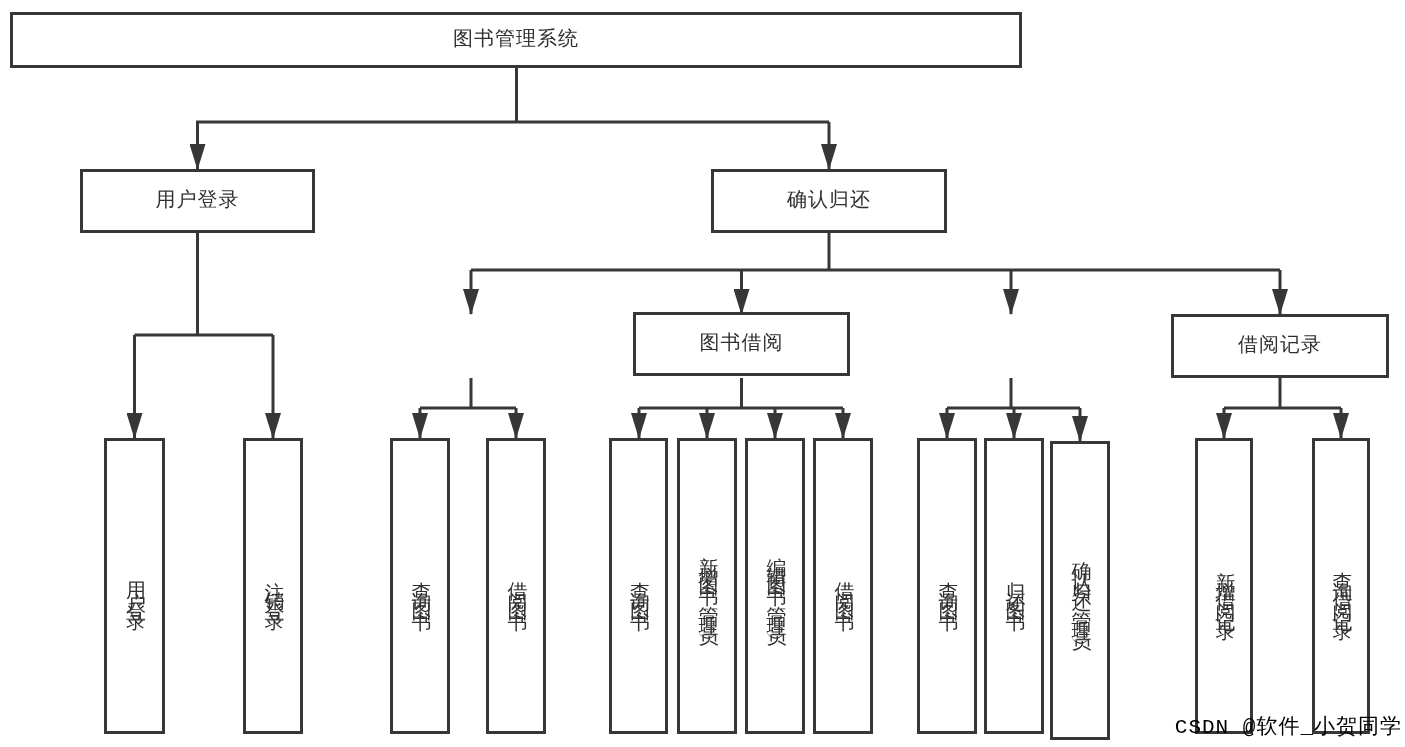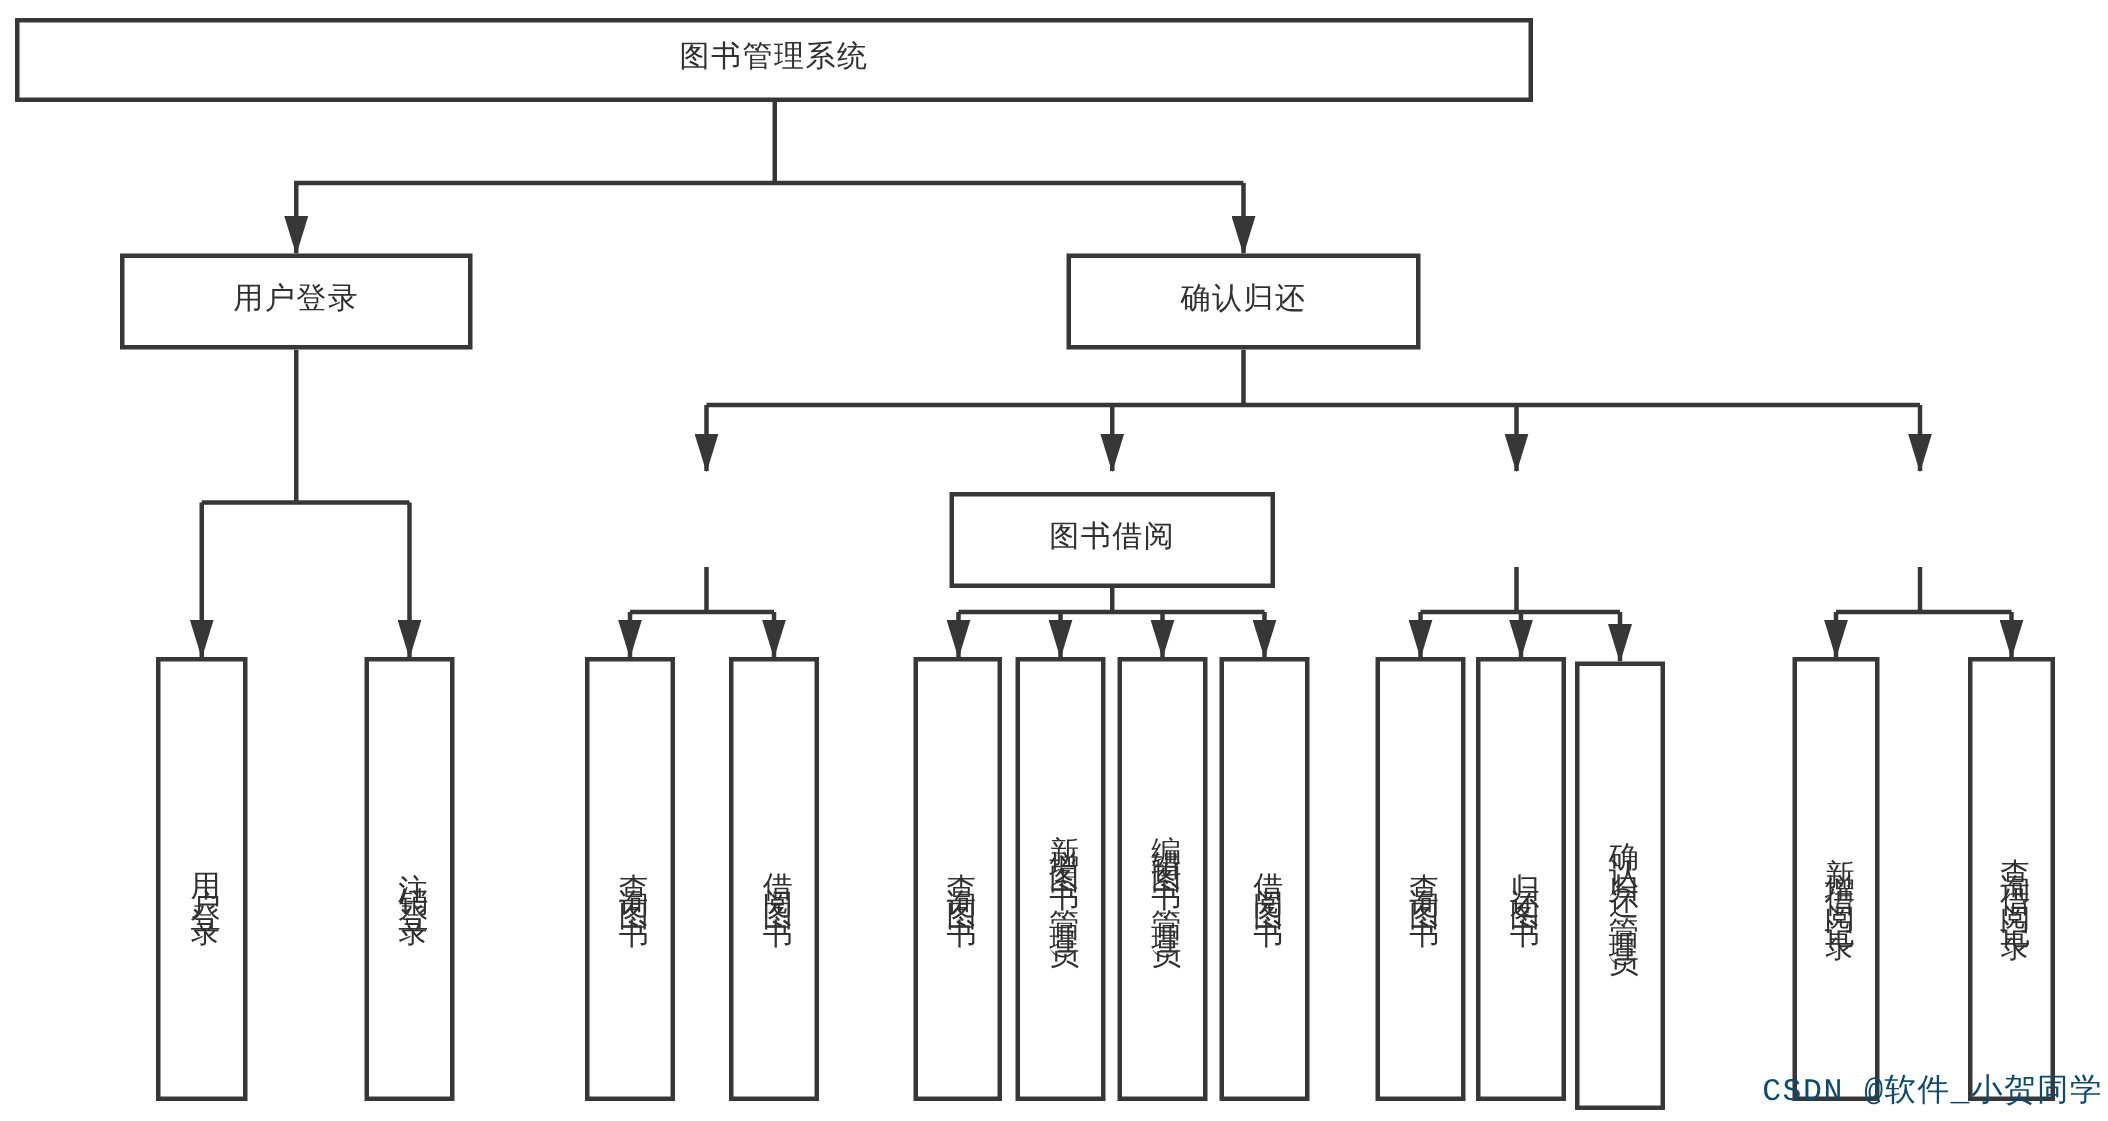--- a/index.html
+++ b/index.html
@@ -34,21 +34,21 @@
     font-size:20px;
     letter-spacing:0.5em;
     line-height:1;
   }
   .watermark{
     position:absolute;
     top:712px;
     right:3px;
     z-index:6;
     font-size:21px;
-    color:#0c4a6e;
+    color:#000000;
     letter-spacing:1px;
     white-space:nowrap;
   }
 </style>
 </head>
 <body>
 
 <div class="stage">
 
   <svg class="connectors" viewBox="0 0 1405 747" xmlns="http://www.w3.org/2000/svg">
@@ -99,21 +99,22 @@
       <path d="M1224 408 V438" marker-end="url(#arw)"></path>
       <path d="M1341 408 V438" marker-end="url(#arw)"></path>
     </g>
   </svg>
 
   <div class="box hbox" style="left:10px;top:12px;width:1012px;height:56px">图书管理系统</div>
 
   <div class="box hbox" style="left:80px;top:169px;width:235px;height:64px">用户登录</div>
   <div class="box hbox" style="left:711px;top:169px;width:236px;height:64px">确认归还</div>
 
-  <div class="box hbox" style="left:633px;top:328px;width:217px;height:64px">图书借阅</div>
+  <div class="box hbox" style="left:633px;top:312px;width:217px;height:64px">图书借阅</div>
+  <div class="box hbox" style="left:1171px;top:314px;width:218px;height:64px">借阅记录</div>
 
   <div class="box vbox" style="left:104px;top:438px;width:61px;height:296px">用户登录</div>
   <div class="box vbox" style="left:243px;top:438px;width:60px;height:296px">注销登录</div>
 
   <div class="box vbox" style="left:390px;top:438px;width:60px;height:296px">查询图书</div>
   <div class="box vbox" style="left:486px;top:438px;width:60px;height:296px">借阅图书</div>
 
   <div class="box vbox" style="left:609px;top:438px;width:59px;height:296px">查询图书</div>
   <div class="box vbox" style="left:677px;top:438px;width:60px;height:296px">新增图书（管理员）</div>
   <div class="box vbox" style="left:745px;top:438px;width:60px;height:296px">编辑图书（管理员）</div>

